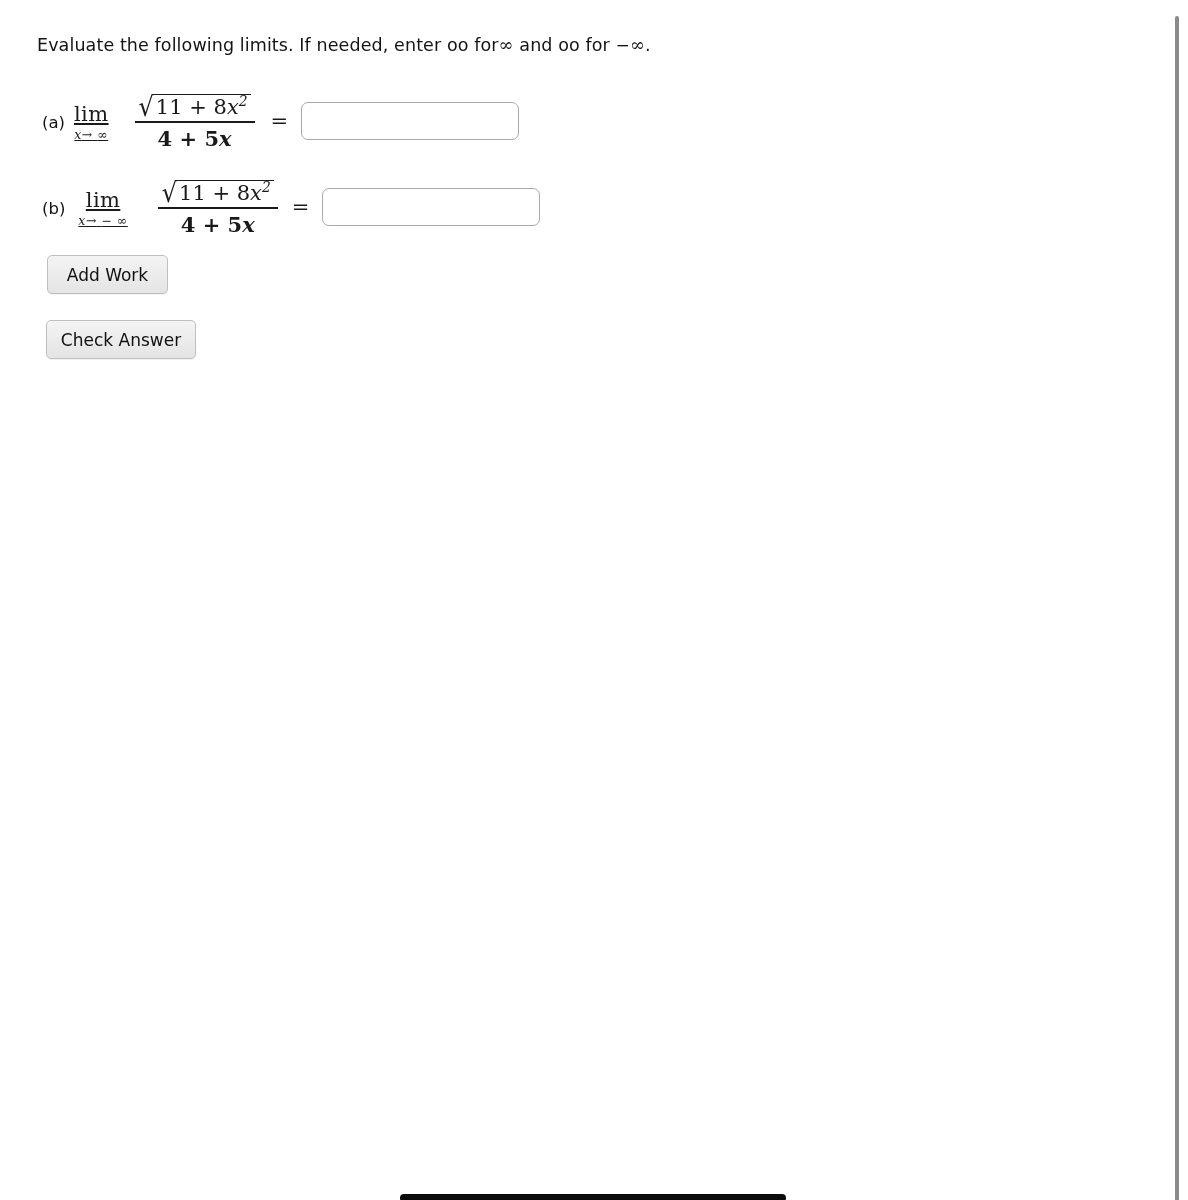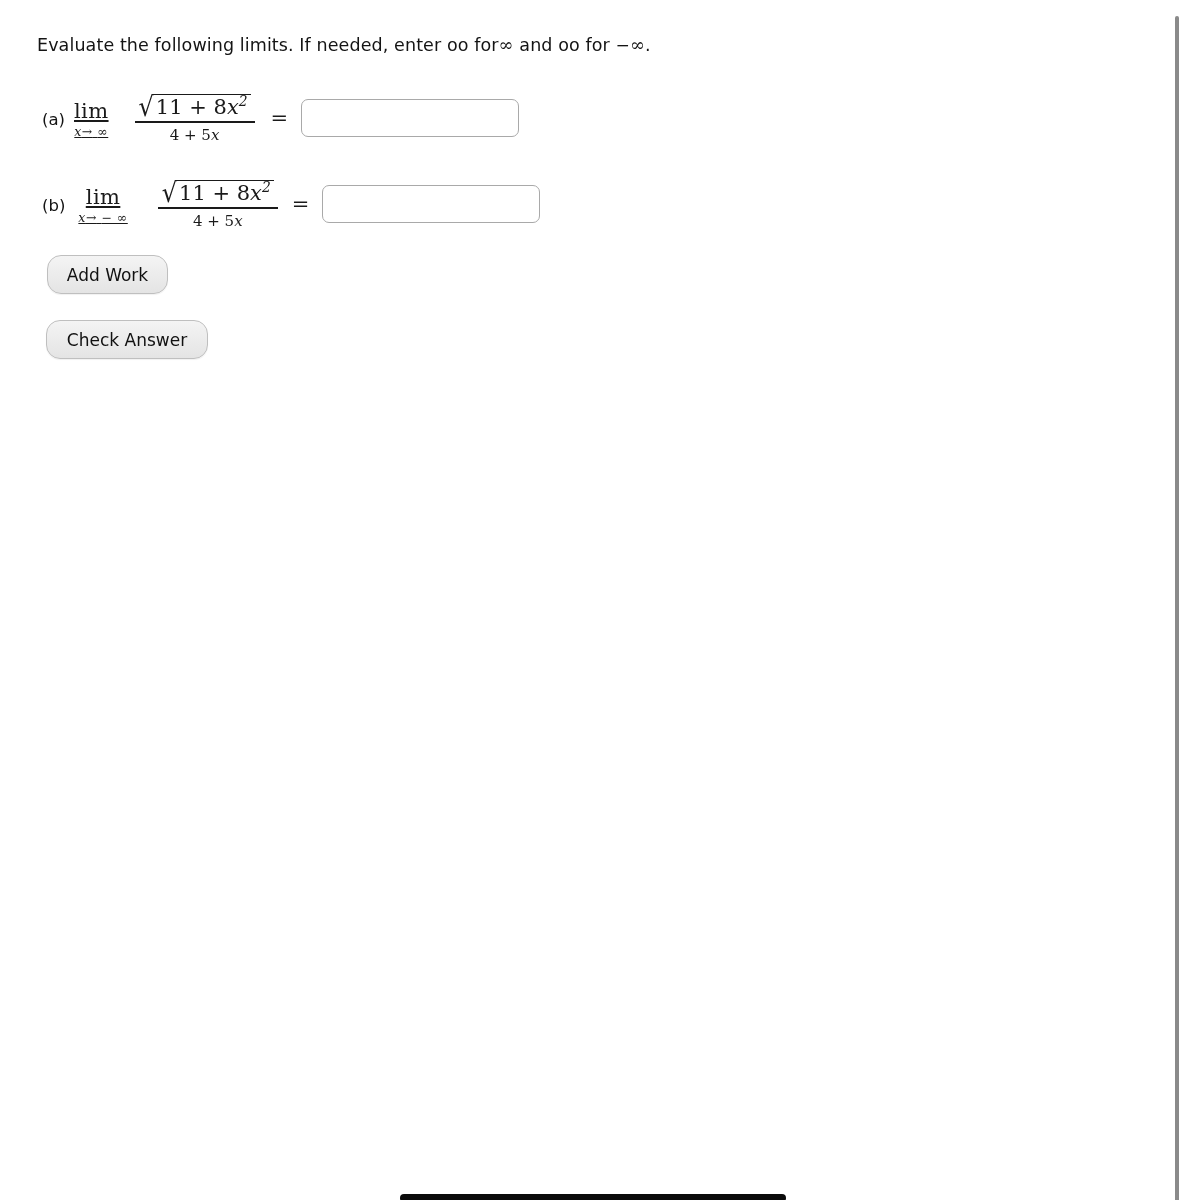--- a/index.html
+++ b/index.html
@@ -103,22 +103,23 @@
     font-size: 21px;
     white-space: nowrap;
   }
   .frac .bar {
     width: 100%;
     height: 1.6px;
     background: #1a1a1a;
   }
   .frac .den {
     padding: 5px 4px 0 4px;
-    font-size: 15px;
-    white-space: nowrap;
+    font-size: 21px;
+    white-space: nowrap;
+    font-weight: bold;
   }
 
   
   .radical {
     display: inline-flex;
     align-items: stretch;
     position: relative;
   }
   .radical .sign {
     font-size: 24px;
@@ -161,38 +162,38 @@
     color: #1a1a1a;
     padding: 0 8px;
   }
 
   
   .btn {
     position: absolute;
     box-sizing: border-box;
     background: linear-gradient(to bottom, #f4f4f4 0%, #ececec 50%, #e4e4e4 100%);
     border: 1px solid #bfbfbf;
-    border-radius: 14px;
+    border-radius: 5px;
     font-family: "DejaVu Sans", sans-serif;
     font-size: 17px;
     color: #111111;
     cursor: pointer;
     box-shadow: 0 1px 1px rgba(0,0,0,0.06);
     white-space: nowrap;
   }
   #btn-add-work {
     left: 47px;
     top: 239px;
     width: 121px;
     height: 39px;
   }
   #btn-check-answer {
     left: 46px;
     top: 304px;
-    width: 162px;
+    width: 150px;
     height: 39px;
   }
 
   
   #vscroll-track {
     position: absolute;
     right: 0;
     top: 0;
     width: 13px;
     height: 1200px;

